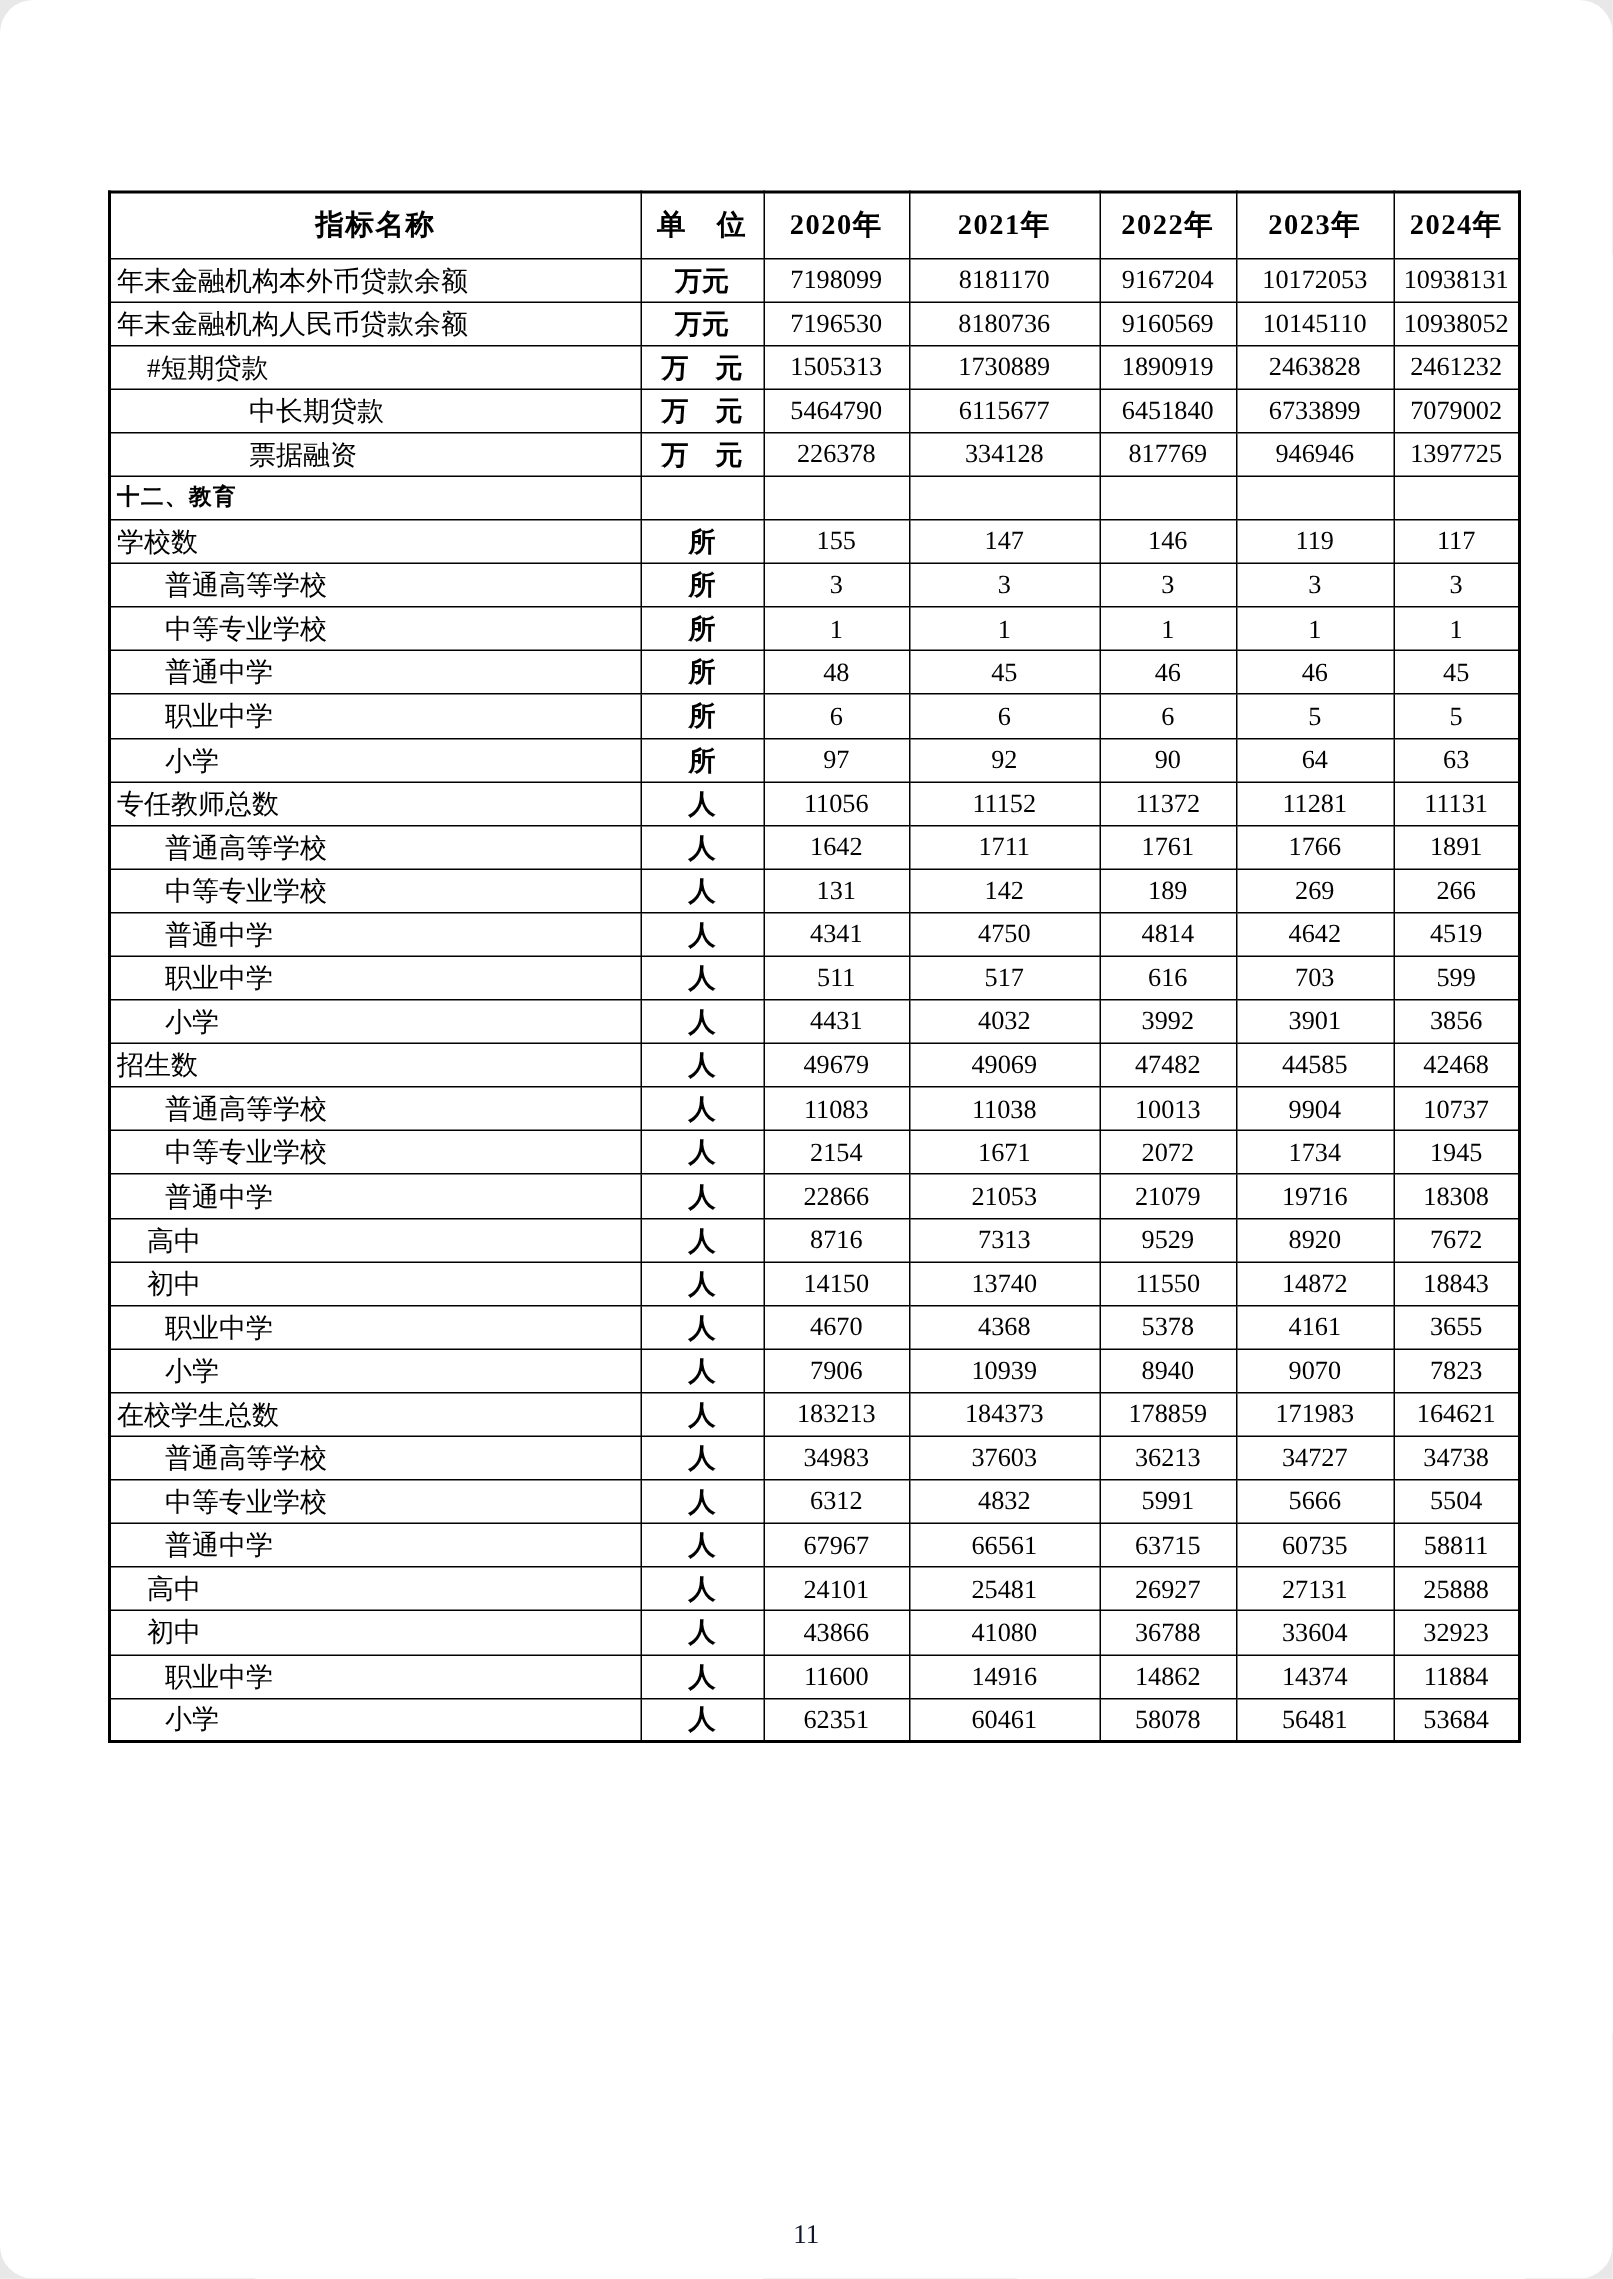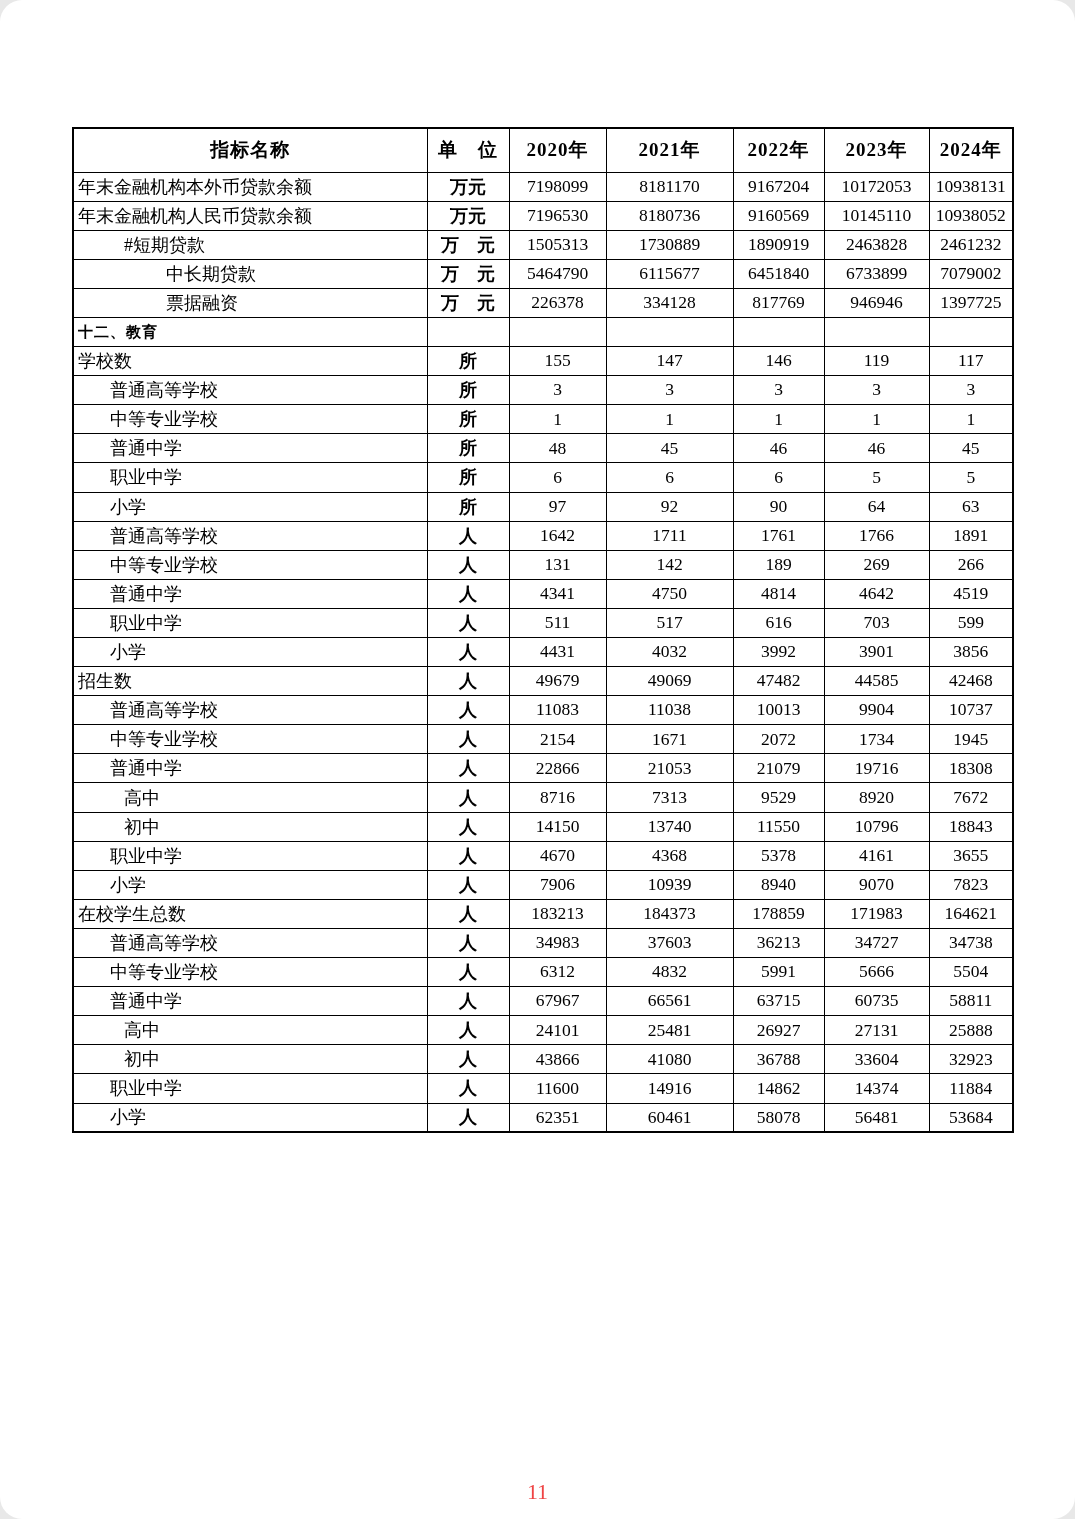--- a/index.html
+++ b/index.html
@@ -40,37 +40,37 @@
     vertical-align: middle;
   }
   .stat-table td {
     height: 29.1px;
     font-size: 18px;
     vertical-align: middle;
     line-height: 1;
   }
   .stat-table td.label { text-align: left; padding-left: 4px; }
   .stat-table td.label.ind1 { padding-left: 36px; }
-  .stat-table td.label.ind2 { padding-left: 50px; }
+  .stat-table td.label.ind2 { padding-left: 24px; }
   .stat-table td.label.ind3 { padding-left: 92px; }
   .stat-table td.unit { text-align: center; font-weight: bold; }
   .stat-table td.num { text-align: center; font-size: 17.5px; }
   .stat-table tr.section td.label {
     font-weight: bold;
     letter-spacing: 1px;
     font-size: 15px;
   }
   .page-number {
     position: absolute;
     top: 1479px;
     left: 0;
     width: 100%;
     text-align: center;
-    font-size: 22px;
-    color: #ef4444;
+    font-size: 18px;
+    color: #0f172a;
   }
 </style>
 </head>
 <body>
 
 <div class="page">
 
   <table class="stat-table">
     <colgroup>
       <col style="width:354px">
@@ -195,20 +195,29 @@
         <tr>
           <td class="label ind1">小学</td>
           <td class="unit">所</td>
           <td class="num">97</td>
           <td class="num">92</td>
           <td class="num">90</td>
           <td class="num">64</td>
           <td class="num">63</td>
         </tr>
         <tr>
+          <td class="label ind0">专任教师总数</td>
+          <td class="unit">人</td>
+          <td class="num">11056</td>
+          <td class="num">11152</td>
+          <td class="num">11372</td>
+          <td class="num">11281</td>
+          <td class="num">11131</td>
+        </tr>
+        <tr>
           <td class="label ind1">普通高等学校</td>
           <td class="unit">人</td>
           <td class="num">1642</td>
           <td class="num">1711</td>
           <td class="num">1761</td>
           <td class="num">1766</td>
           <td class="num">1891</td>
         </tr>
         <tr>
           <td class="label ind1">中等专业学校</td>
@@ -290,21 +299,21 @@
           <td class="num">9529</td>
           <td class="num">8920</td>
           <td class="num">7672</td>
         </tr>
         <tr>
           <td class="label ind2">初中</td>
           <td class="unit">人</td>
           <td class="num">14150</td>
           <td class="num">13740</td>
           <td class="num">11550</td>
-          <td class="num">10796</td>
+          <td class="num">14872</td>
           <td class="num">18843</td>
         </tr>
         <tr>
           <td class="label ind1">职业中学</td>
           <td class="unit">人</td>
           <td class="num">4670</td>
           <td class="num">4368</td>
           <td class="num">5378</td>
           <td class="num">4161</td>
           <td class="num">3655</td>

